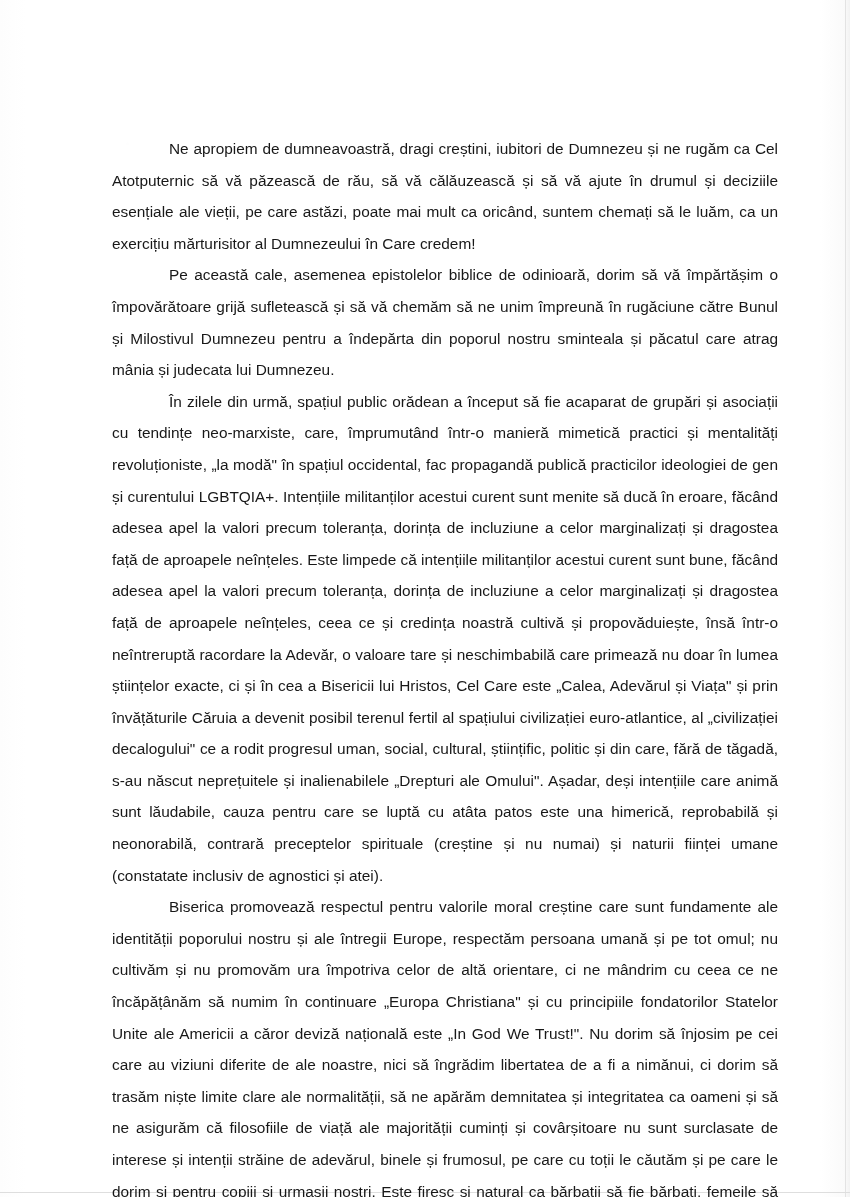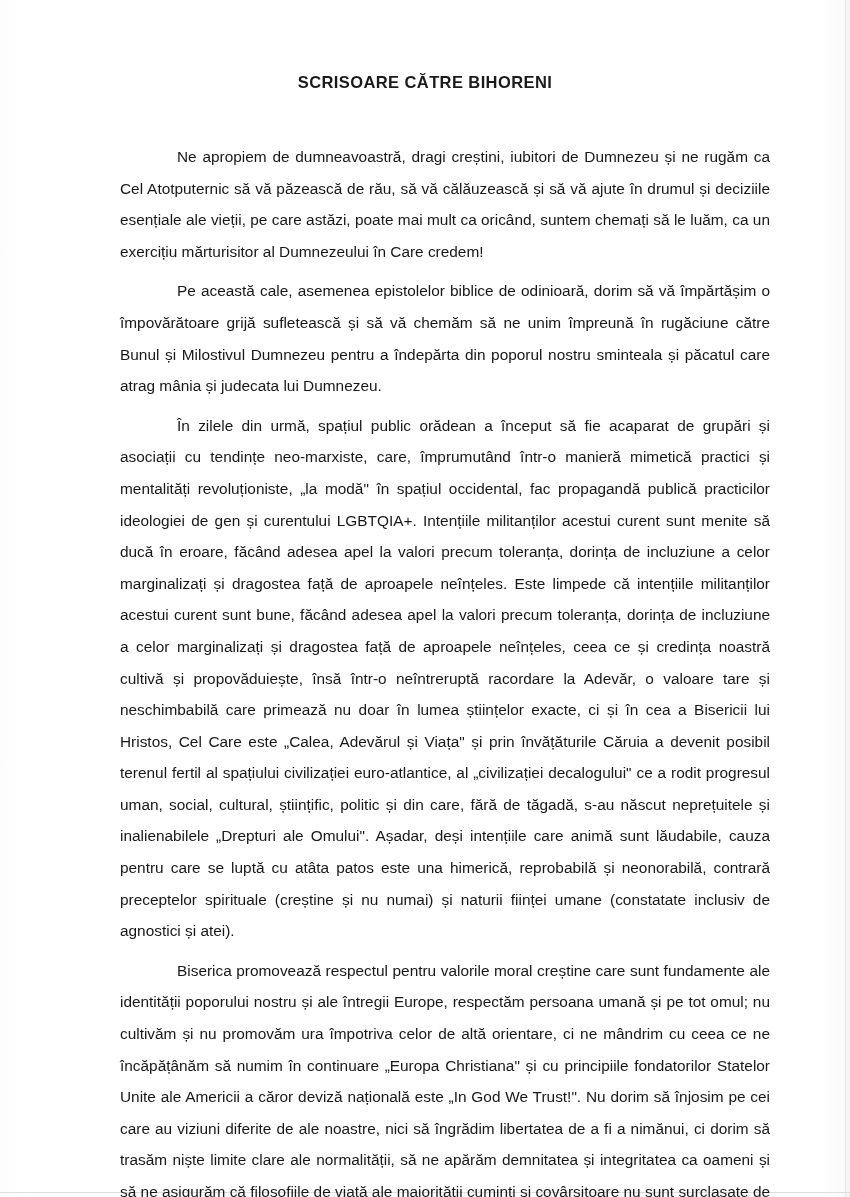--- a/index.html
+++ b/index.html
@@ -72,39 +72,38 @@
     top: 133px;
     width: 666px;
     font-size: 15.4px;
     line-height: 31.6px;
     text-align: justify;
     color: #181818;
     font-family: "Liberation Sans", sans-serif;
     -webkit-font-smoothing: antialiased;
   }
   .body-text p {
-    margin: 8px;
+    margin: 0;
     text-indent: 57px;
     text-align: justify;
     text-justify: inter-word;
   }
   .body-text p:last-child {
     text-align: justify;
   }
 </style>
 </head>
 <body>
 
 <div class="page">
 
   <div class="scan-noise"></div>
   <div class="page-edge-right"></div>
   <div class="page-edge-bottom"></div>
 
-  <h1 class="doc-title">SCRISOARE CĂTRE BIHORENI</h1>
 
   <div class="body-text">
     <p>Ne apropiem de dumneavoastră, dragi creștini, iubitori de Dumnezeu și ne rugăm ca Cel Atotputernic să vă păzească de rău, să vă călăuzească și să vă ajute în drumul și deciziile esențiale ale vieții, pe care astăzi, poate mai mult ca oricând, suntem chemați să le luăm, ca un exercițiu mărturisitor al Dumnezeului în Care credem!</p>
     <p>Pe această cale, asemenea epistolelor biblice de odinioară, dorim să vă împărtășim o împovărătoare grijă sufletească și să vă chemăm să ne unim împreună în rugăciune către Bunul și Milostivul Dumnezeu pentru a îndepărta din poporul nostru sminteala și păcatul care atrag mânia și judecata lui Dumnezeu.</p>
     <p>În zilele din urmă, spațiul public orădean a început să fie acaparat de grupări și asociații cu tendințe neo-marxiste, care, împrumutând într-o manieră mimetică practici și mentalități revoluționiste, „la modă" în spațiul occidental, fac propagandă publică practicilor ideologiei de gen și curentului LGBTQIA+. Intențiile militanților acestui curent sunt menite să ducă în eroare, făcând adesea apel la valori precum toleranța, dorința de incluziune a celor marginalizați și dragostea față de aproapele neînțeles. Este limpede că intențiile militanților acestui curent sunt bune, făcând adesea apel la valori precum toleranța, dorința de incluziune a celor marginalizați și dragostea față de aproapele neînțeles, ceea ce și credința noastră cultivă și propovăduiește, însă într-o neîntreruptă racordare la Adevăr, o valoare tare și neschimbabilă care primează nu doar în lumea științelor exacte, ci și în cea a Bisericii lui Hristos, Cel Care este „Calea, Adevărul și Viața" și prin învățăturile Căruia a devenit posibil terenul fertil al spațiului civilizației euro-atlantice, al „civilizației decalogului" ce a rodit progresul uman, social, cultural, științific, politic și din care, fără de tăgadă, s-au născut neprețuitele și inalienabilele „Drepturi ale Omului". Așadar, deși intențiile care animă sunt lăudabile, cauza pentru care se luptă cu atâta patos este una himerică, reprobabilă și neonorabilă, contrară preceptelor spirituale (creștine și nu numai) și naturii ființei umane (constatate inclusiv de agnostici și atei).</p>
     <p>Biserica promovează respectul pentru valorile moral creștine care sunt fundamente ale identității poporului nostru și ale întregii Europe, respectăm persoana umană și pe tot omul; nu cultivăm și nu promovăm ura împotriva celor de altă orientare, ci ne mândrim cu ceea ce ne încăpățânăm să numim în continuare „Europa Christiana" și cu principiile fondatorilor Statelor Unite ale Americii a căror deviză națională este „In God We Trust!". Nu dorim să înjosim pe cei care au viziuni diferite de ale noastre, nici să îngrădim libertatea de a fi a nimănui, ci dorim să trasăm niște limite clare ale normalității, să ne apărăm demnitatea și integritatea ca oameni și să ne asigurăm că filosofiile de viață ale majorității cuminți și covârșitoare nu sunt surclasate de interese și intenții străine de adevărul, binele și frumosul, pe care cu toții le căutăm și pe care le dorim și pentru copiii și urmașii noștri. Este firesc și natural ca bărbații să fie bărbați, femeile să fie femei, iar copiii să aibă condițiile cât mai nealterate pentru o dezvoltare psiho-somatică fără intervenții ideologice și pentru a li se păstra inocența. Dreptul la inocență, deși este unul nescris, este indispensabil unei societăți sănătoase.</p>
 
   </div>
 
 </div>

